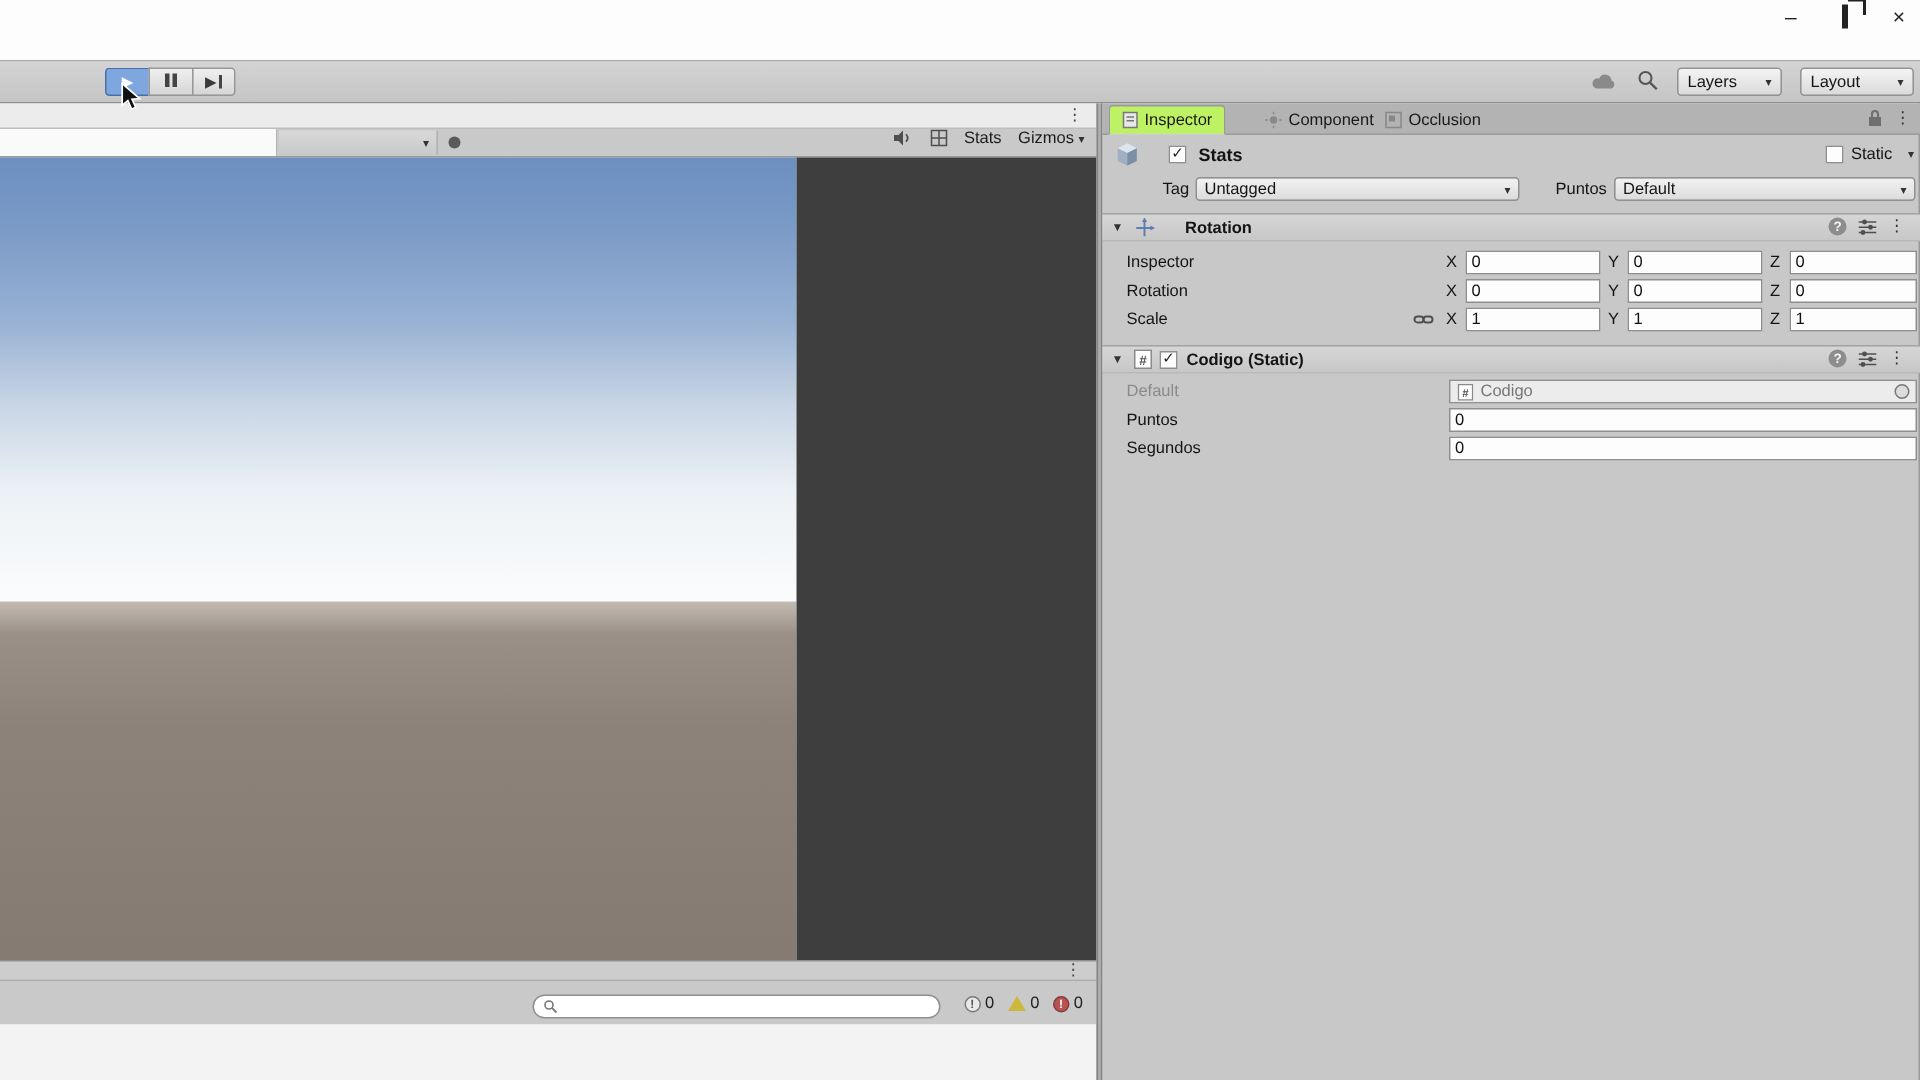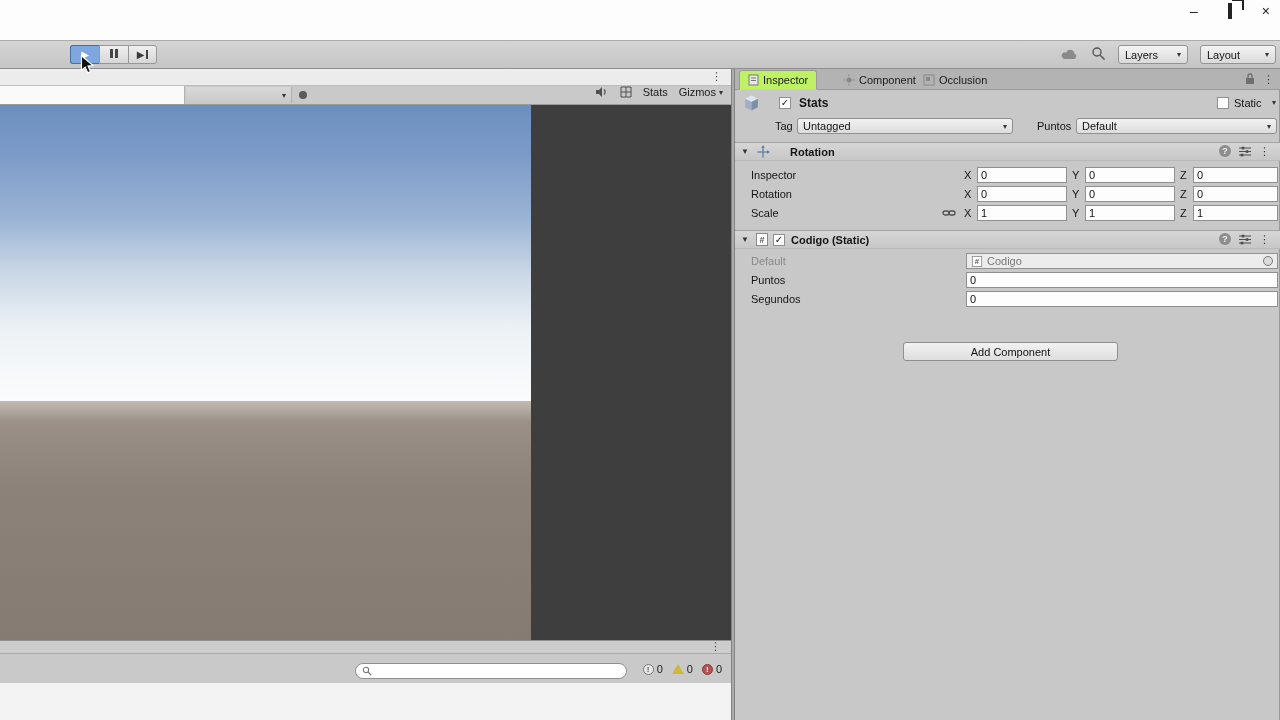--- a/index.html
+++ b/index.html
@@ -429,21 +429,20 @@
       <span class="ilabel">Puntos</span>
       <div class="nfield wfield">0</div>
     </div>
 
     <div class="irow r-segundos">
       <span class="ilabel">Segundos</span>
       <div class="nfield wfield">0</div>
     </div>
 
 
-    <div class="addbtn">Add Component</div>
   </div>
 
   <div class="cursor">
     <svg width="16" height="19" viewBox="0 0 11 13">
         <path d="M1 0.5 L1 10.5 L3.6 8.3 L5.3 12.2 L7.2 11.3 L5.5 7.6 L9 7.3 Z" fill="#111" stroke="#fff" stroke-width="0.8"></path>
       </svg>
   </div>
 
 </div>
 

